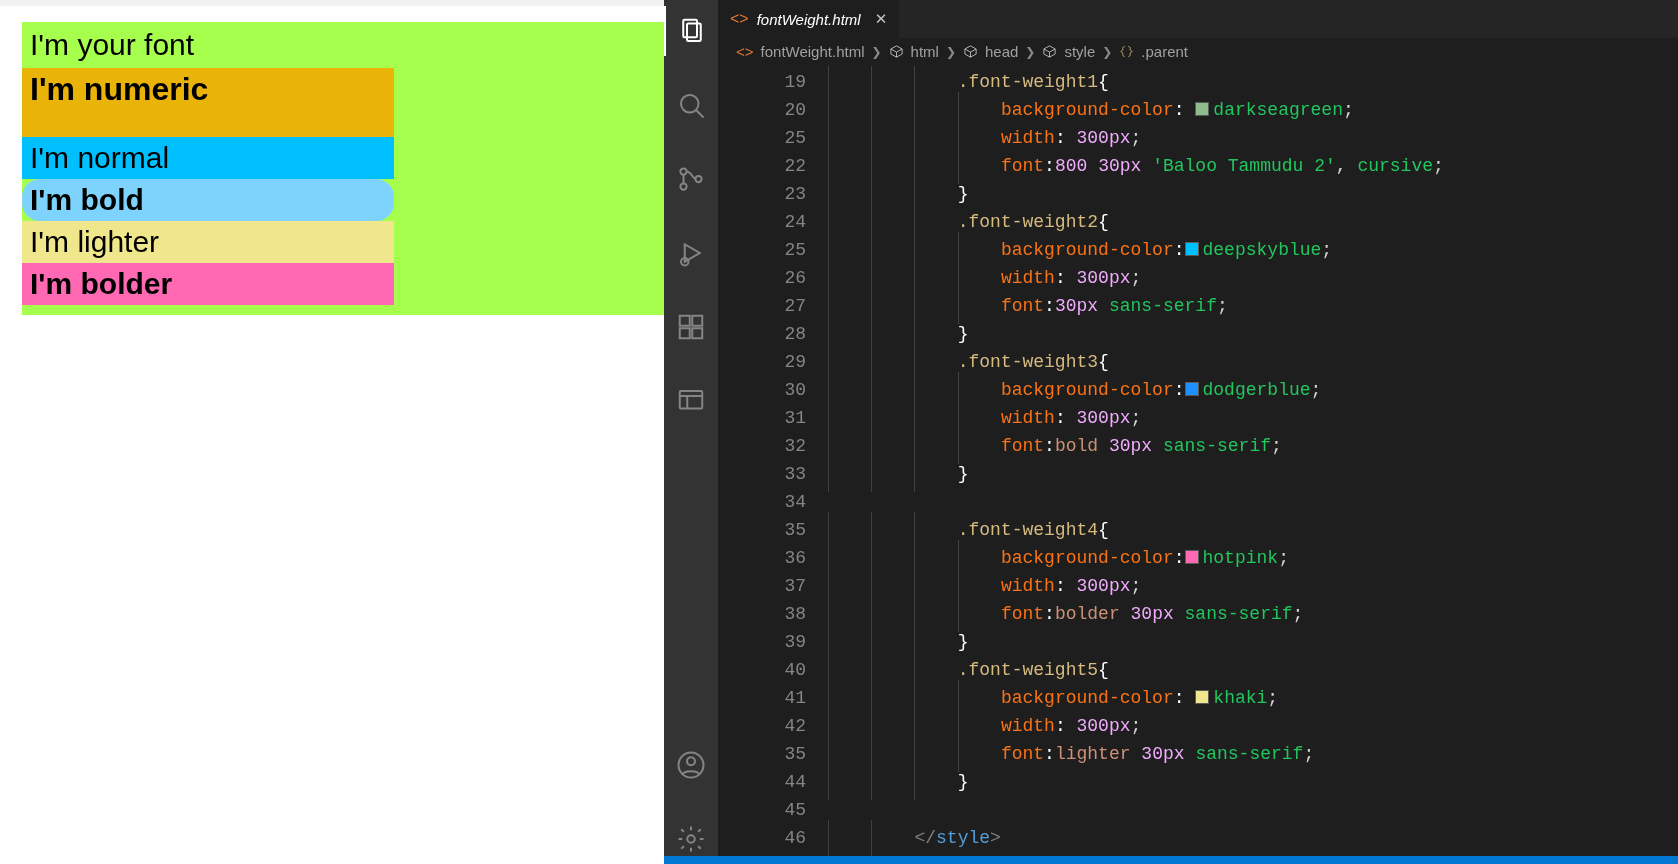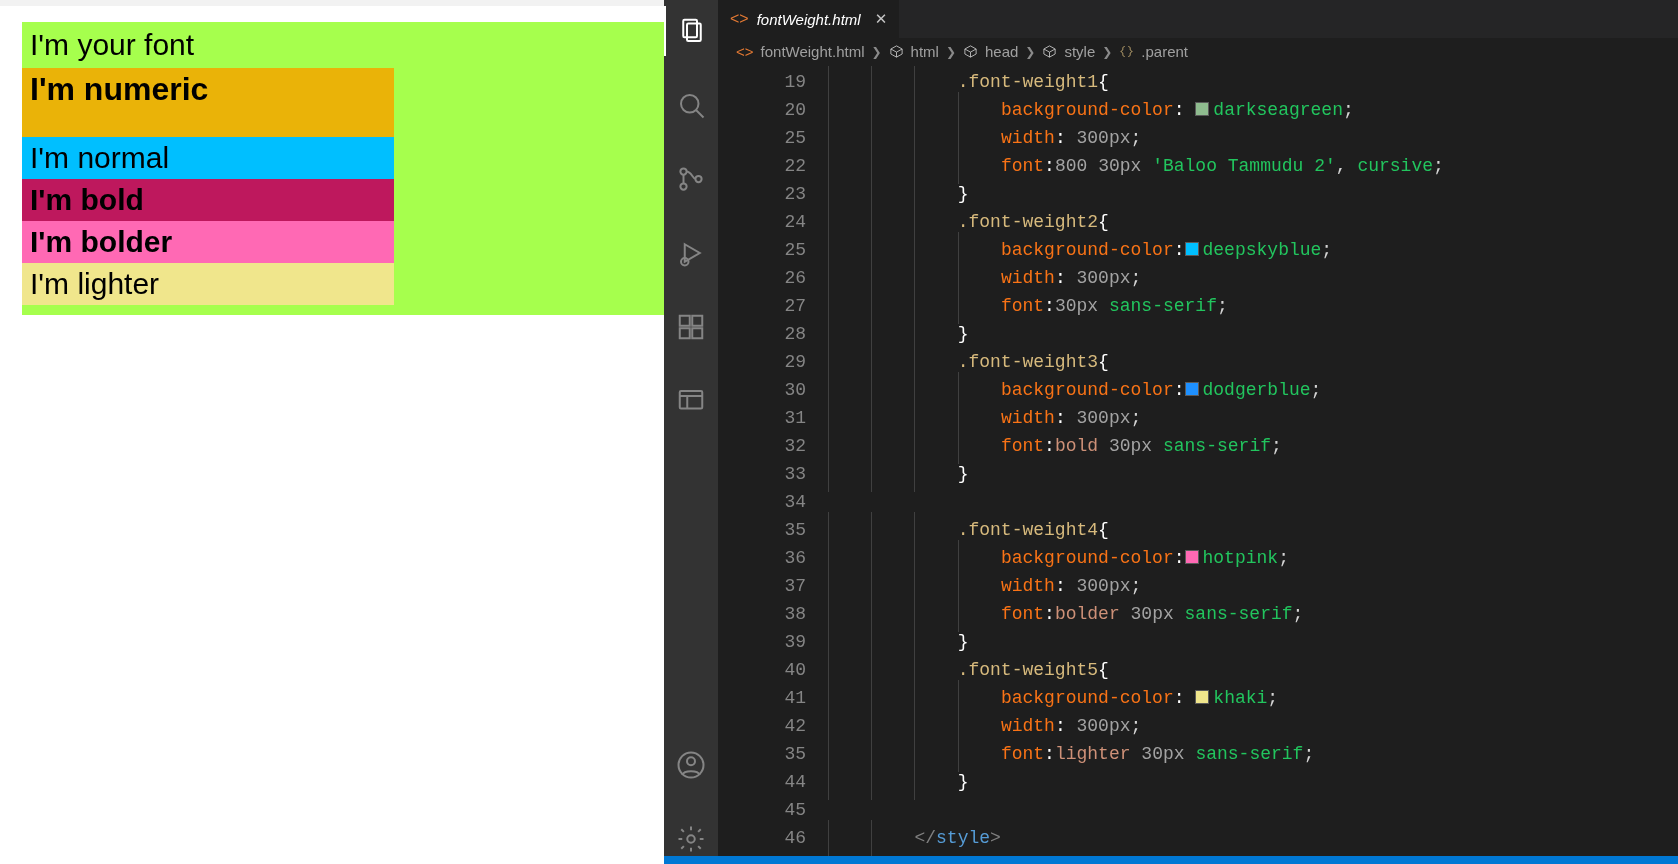--- a/index.html
+++ b/index.html
@@ -46,21 +46,21 @@
   }
   .fw1 {
     background: #eab308;
     font-weight: 700;
     font-size: 32px;
     font-family: "Segoe UI Black", "Arial Black", sans-serif;
     padding-top: 4px;
     padding-bottom: 30px;
   }
   .fw2 { background: #00bfff; font: 30px sans-serif; }
-  .fw3 { background: #be185d; font: bold 30px sans-serif; }
+  .fw3 { background: #7dd3fc; font: bold 30px sans-serif; border-radius: 18px; }
   .fw4 { background: #ff69b4; font: bold 30px sans-serif; }
   .fw5 { background: #f0e68c; font: lighter 30px sans-serif; font-weight: 300; }
 
   
   .vscode {
     flex: 1;
     height: 100%;
     display: flex;
     background: #1e1e1e;
     color: #d4d4d4;
@@ -167,21 +167,21 @@
     position:absolute; left:0; top:-4px; bottom:-4px;
     border-left:1px solid #404040;
   }
 
   .selector { color: #d7ba7d; }
   .brace    { color: #ffffff; }
   .prop     { color: #f97316; }
   .punct    { color: #d4d4d4; }
   .colon    { color: #ffffff; }
   .val      { color: #22c55e; }
-  .num      { color: #a3a3a3; }
+  .num      { color: #f0abfc; }
   .kw       { color: #ce9178; text-align: center; }
   .swatch {
     display:inline-block; width:14px; height:14px;
     border:1px solid #5a5a5a; vertical-align:-1px; margin-right:4px;
   }
   .sw-darkseagreen { background:#8fbc8f; }
   .sw-deepskyblue  { background:#00bfff; }
   .sw-dodgerblue   { background:#1e90ff; }
   .sw-hotpink      { background:#ff69b4; }
   .sw-khaki        { background:#f0e68c; }
@@ -205,22 +205,22 @@
 <body>
 
 <div class="root">
 
   <div class="browser-pane">
     <div class="parent">
       <div class="title">I'm your font</div>
       <div class="row fw1">I'm numeric</div>
       <div class="row fw2">I'm normal</div>
       <div class="row fw3">I'm bold</div>
+      <div class="row fw5">I'm lighter</div>
       <div class="row fw4">I'm bolder</div>
-      <div class="row fw5">I'm lighter</div>
     </div>
   </div>
 
   <div class="vscode">
 
     <div class="activitybar">
       <div class="aicon active">
         <svg viewBox="0 0 24 24">
             <rect x="5" y="3" width="11" height="14" rx="1"></rect>
             <rect x="8" y="6" width="11" height="14" rx="1"></rect>

